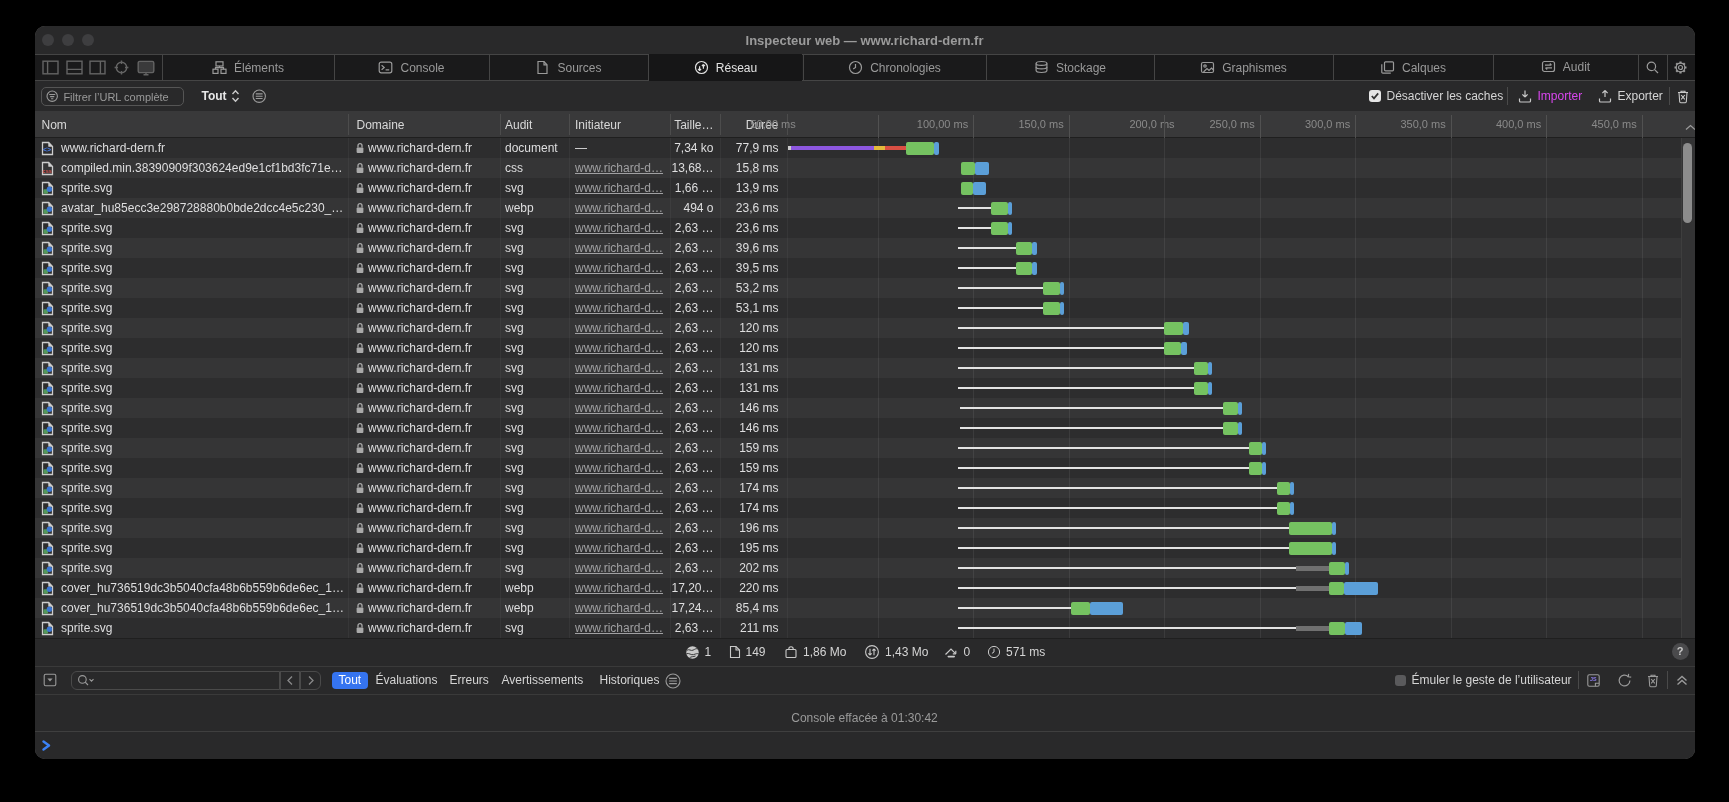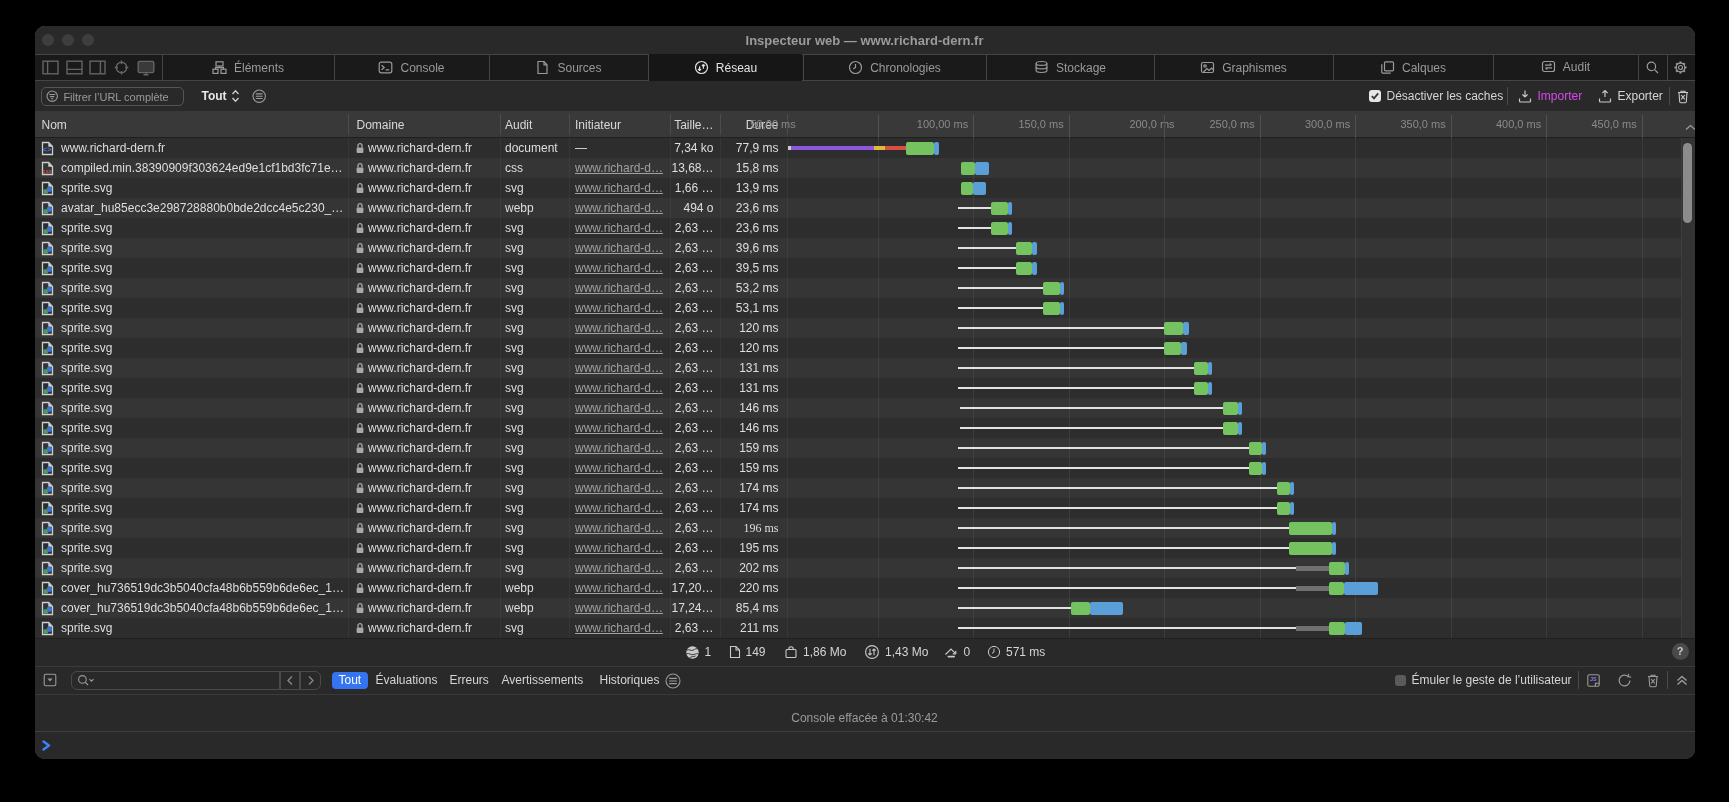--- a/index.html
+++ b/index.html
@@ -739,21 +739,21 @@
         <div class="abs tl" style="left:320.5px;top:0;height:20px;">
           <svg width="10" height="13" viewBox="0 0 10 13" style="">
             <rect x="1.6" y="5.4" width="6.8" height="5.6" rx="1" fill="#a9a9a9"></rect>
             <path d="M3 5.4 V3.6 a2 2 0 0 1 4 0 V5.4" fill="none" stroke="#a9a9a9" stroke-width="1.3"></path>
           </svg>
         </div>
         <div class="abs tl" style="left:333.5px;top:0;height:20px;color:#dfdfe0;font-size:12px;">www.richard-dern.fr</div>
         <div class="abs tl" style="left:470.5px;top:0;height:20px;color:#dfdfe0;font-size:12px;">svg</div>
         <div class="abs tl" style="left:540.5px;top:0;height:20px;color:#a0a0a2;font-size:12px;text-decoration:underline;">www.richard-d…</div>
         <div class="abs tl" style="left:600px;top:0;width:79px;height:20px;justify-content:flex-end;color:#dfdfe0;font-size:12px;">2,63 …</div>
-        <div class="abs tl" style="left:660px;top:0;width:84px;height:20px;justify-content:flex-end;color:#dfdfe0;font-size:12px;font-family:Liberation Serif, serif;">196 ms</div>
+        <div class="abs tl" style="left:660px;top:0;width:84px;height:20px;justify-content:flex-end;color:#dfdfe0;font-size:12px;">196 ms</div>
         <div class="abs" style="left:923.5px;top:9px;width:331.0px;height:2px;background:#e3e3e3;"></div>
         <div class="abs" style="left:1254.5px;top:3.5px;width:43.0px;height:13px;background:#75c261;border-radius:2px;"></div>
         <div class="abs" style="left:1297.5px;top:3.5px;width:4.0px;height:13px;background:#5b9fd8;border-radius:2px;"></div>
       </div>
       <div class="abs" style="left:0;top:400px;width:1660px;height:20px;">
         <div class="abs tl" style="left:6.5px;top:0;height:20px;">
           <svg width="13" height="15" viewBox="0 0 13 15" style="">
             <path d="M1.5 1.5 H7.6 L11.5 5.4 V13.5 H1.5 Z" fill="none" stroke="#cdcdcd" stroke-width="1.3"></path>
             <path d="M7.6 1.5 V5.4 H11.5 Z" fill="#cdcdcd" stroke="#cdcdcd" stroke-width="0.6"></path>
             <rect x="2.4" y="8.2" width="4.6" height="4.6" rx="0.8" fill="#55985c"></rect>

